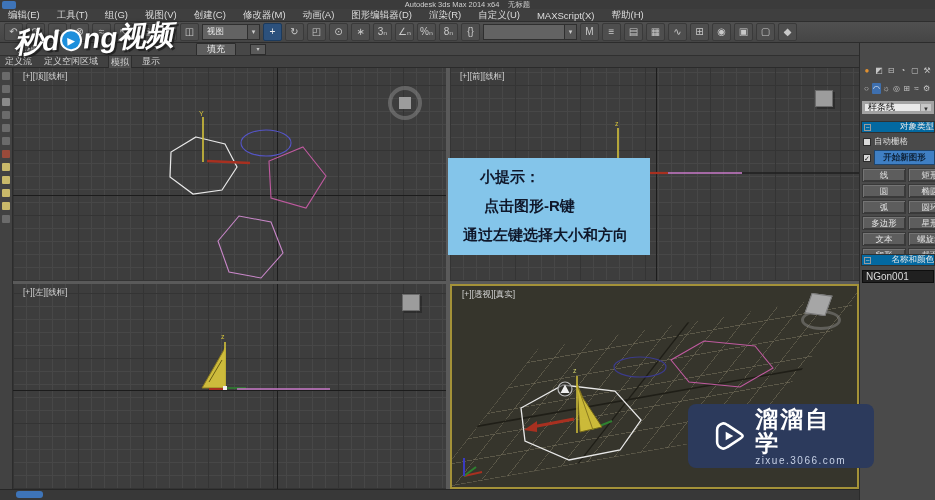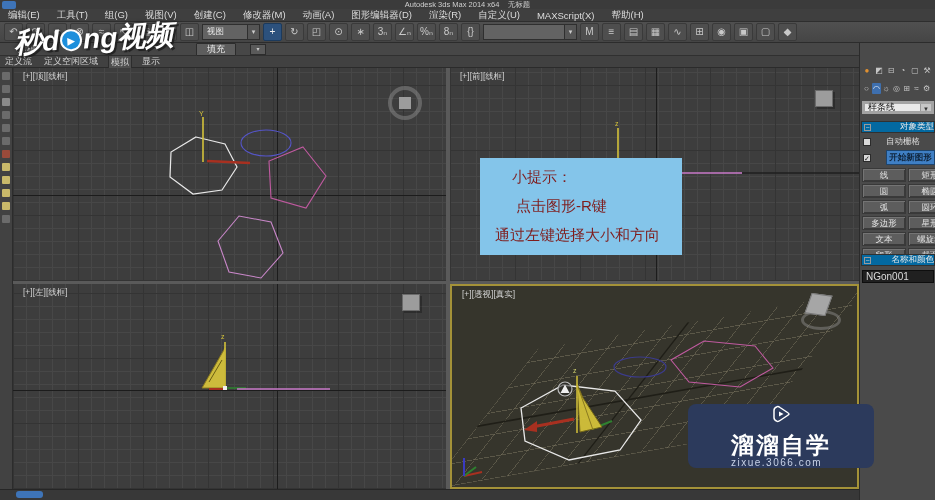--- a/index.html
+++ b/index.html
@@ -82,33 +82,33 @@
   .persp-grid{position:absolute;left:28px;top:30px;width:330px;height:150px;
       background-image:
         repeating-linear-gradient(90deg,rgba(128,122,100,.5) 0 1px,transparent 1px 27px),
         repeating-linear-gradient(0deg,rgba(128,122,100,.5) 0 1px,transparent 1px 27px);
       transform:rotate(-10deg) skewX(-48deg) scaleY(.8);}
   .persp-grid .gx{position:absolute;left:0;right:0;top:54%;height:2px;background:#1f1e17;}
   .persp-grid .gy{position:absolute;top:0;bottom:0;left:46%;width:2px;background:#1f1e17;}
 
   
   .tooltip{left:448px;top:158px;width:202px;height:97px;background:#84c5ea;z-index:30;
-           display:flex;flex-direction:column;justify-content:space-evenly;color:#7f1d1d;
-           font-weight:normal;font-size:15px;margin-left:32px;}
+           display:flex;flex-direction:column;justify-content:space-evenly;color:#0f172a;
+           font-weight:bold;font-size:15px;}
   .tt1{padding-left:32px;} .tt2{padding-left:36px;} .tt3{padding-left:15px;}
 
   
   .wm-top{left:14px;top:20px;z-index:60;display:flex;align-items:center;transform:rotate(-3deg);
           color:#fff;font-weight:bold;font-style:italic;font-size:28px;white-space:nowrap;
           text-shadow:2px 2px 0 rgba(30,30,30,.85),0 0 4px rgba(0,0,0,.6);}
   .wm-play{width:22px;height:22px;border-radius:50%;background:#1d8fdc;margin:0 1px;display:flex;
            align-items:center;justify-content:center;font-size:10px;font-style:normal;color:#fff;
            text-shadow:none;border:2px solid #fff;box-sizing:border-box;}
   .wm-bottom{left:688px;top:404px;width:186px;height:64px;background:#2c3a5c;border-radius:8px;z-index:50;
-             display:flex;align-items:center;padding:0 24px;box-sizing:border-box;gap:9px;flex-direction:column;}
+             display:flex;align-items:center;padding:0 24px;box-sizing:border-box;gap:9px;}
   .wm-b-title{font-size:23px;font-weight:bold;color:#fff;letter-spacing:2px;line-height:24px;}
   .wm-b-url{font-size:10px;color:#c7d1e6;letter-spacing:1.5px;}
 
   
   .cp{left:859px;top:43px;width:76px;height:457px;background:#4a4a4a;border-left:1px solid #2b2b2b;
       box-sizing:border-box;overflow:hidden;}
   .cp-tabs{position:absolute;left:2px;top:22px;display:flex;gap:2px;}
   .cp-tab{width:10px;height:11px;font-size:8px;line-height:11px;text-align:center;color:#c6c6c6;}
   .cp-tab.active{color:#e09030;}
   .cp-cats{position:absolute;left:2px;top:40px;display:flex;gap:1px;}
@@ -117,21 +117,21 @@
   .cp-combo{position:absolute;left:2px;top:58px;width:72px;height:13px;background:#e9e9e9;color:#111;
             font-size:9px;display:flex;align-items:center;padding-left:3px;box-sizing:border-box;
             border:3px solid #a3a3a3;}
   .cp-combo .arrow{margin-left:auto;width:10px;height:100%;background:#c6c6c6;font-size:6px;
                    line-height:11px;text-align:center;color:#333;border-left:1px solid #999;}
   .rollout{position:absolute;left:1px;width:74px;height:12px;background:#0369a1;border:1px solid #313131;
            box-sizing:border-box;font-size:8.5px;color:#e8e8e8;display:flex;align-items:center;
            justify-content:flex-end;gap:2px;}
   .rollout .minus{position:absolute;left:2px;top:2px;width:7px;height:7px;border:1px solid #9a9a9a;
                   font-size:7px;line-height:5px;text-align:center;color:#ccc;box-sizing:border-box;}
-  .cp-row{position:absolute;left:3px;width:72px;display:flex;align-items:center;gap:15px;font-size:8.5px;color:#ddd;}
+  .cp-row{position:absolute;left:3px;width:72px;display:flex;align-items:center;gap:3px;font-size:8.5px;color:#ddd;}
   .chk{width:8px;height:8px;background:#d8d8d8;border:1px solid #2b2b2b;box-sizing:border-box;
        font-size:7px;line-height:7px;text-align:center;color:#111;flex:none;}
   .start-btn{flex:1;height:13px;background:#3f7fc4;border:1px solid #1e456e;color:#0e2238;
              font-size:8.5px;font-weight:bold;text-align:center;line-height:12px;}
   .spline-grid{position:absolute;left:2px;top:125px;width:90px;display:grid;
                grid-template-columns:44px 44px;gap:2px;}
   .sp-btn{height:12px;background:#5d5d5d;border:1px solid #393939;box-shadow:inset 1px 1px 0 #747474,
           inset -1px -1px 0 #3a3a3a;color:#e2e2e2;font-size:8.5px;text-align:center;line-height:12px;
           overflow:hidden;white-space:nowrap;}
   .name-field{position:absolute;left:2px;top:227px;width:72px;height:13px;background:#202020;

